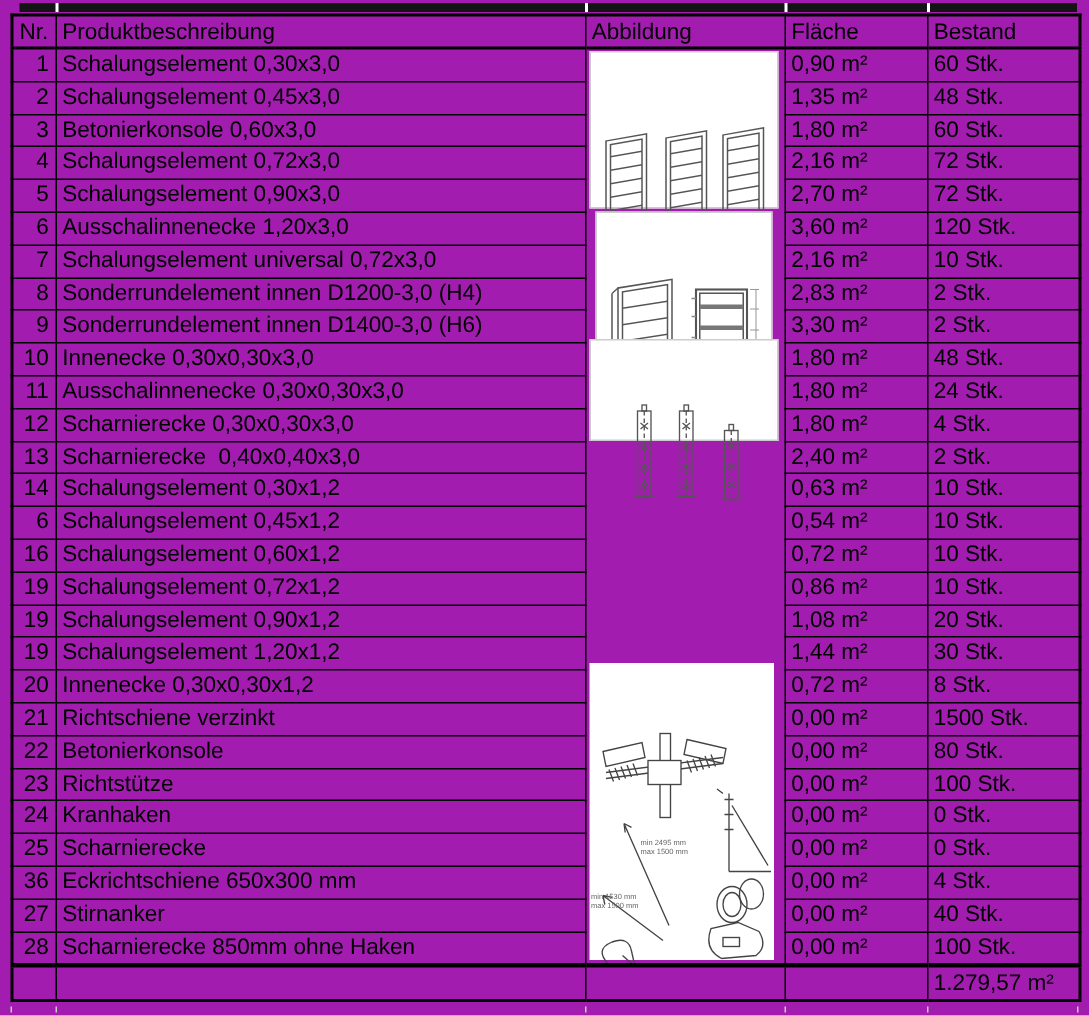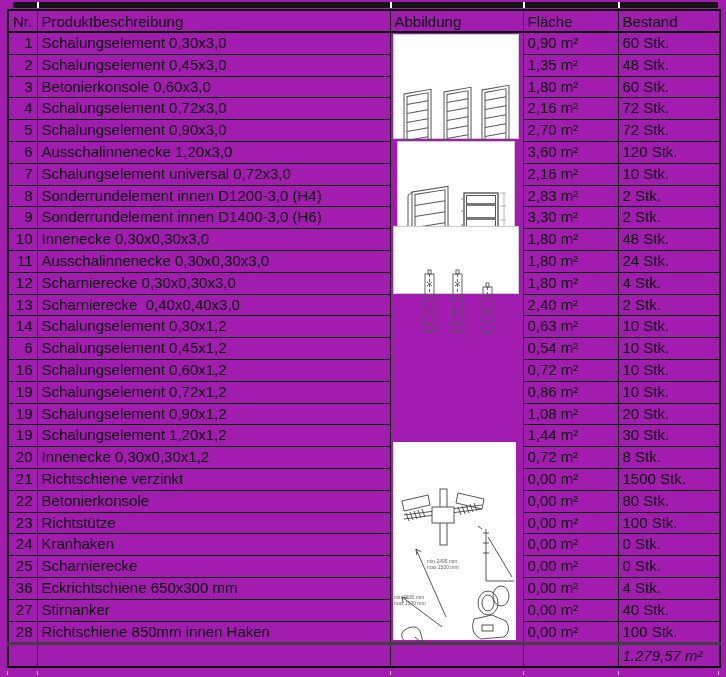--- a/index.html
+++ b/index.html
@@ -9,21 +9,21 @@
   
   .top-strip { position:absolute; left:13px; top:2px; width:705px; height:6px; background:#141414; }
   .top-strip .notch { position:absolute; top:0; width:2px; height:6px; background:#fff; }
 
   .inv-table { position:absolute; left:7px; top:9px; border-collapse:collapse; table-layout:fixed;
                border:2px solid #000; }
   .inv-table th, .inv-table td { border:1px solid #000; font-size:15px; font-weight:normal;
                padding:0 4px; white-space:pre; overflow:hidden; color:#000; }
   .inv-table thead th { height:20px; border-bottom:2px solid #000; text-align:left; padding-left:4px; }
   .inv-table tbody td { height:20.8px; line-height:20.8px; }
-  .inv-table tfoot td { height:21px; border-top:3px solid #404040; border-bottom:2px solid #000;font-style:italic; }
+  .inv-table tfoot td { height:21px; border-top:3px solid #000000; border-bottom:2px solid #000; }
   .c-nr  { text-align:right; padding-right:3px; }
   .c-desc{ padding-left:4px; }
   .c-fla , .c-bes { text-align:left; padding-right:4px; }
   .total { font-weight:bold; }
 
   .abb-cell { padding:0; position:relative; vertical-align:top; border-bottom:3px solid #000; }
   .img-frame { position:absolute; border:1px solid #ccc; background:#fff; }
   .f1 { left:2px;  top:1px;   width:124px; height:103px; }
   .f2 { left:6px;  top:108px; width:116px; height:86px; }
   .f3 { left:2px;  top:193px; width:124px; height:66px; }
@@ -341,21 +341,21 @@
           <td class="c-bes">4 Stk.</td>
         </tr>
         <tr>
           <td class="c-nr">27</td>
           <td class="c-desc">Stirnanker</td>
           <td class="c-fla">0,00 m²</td>
           <td class="c-bes">40 Stk.</td>
         </tr>
         <tr>
           <td class="c-nr">28</td>
-          <td class="c-desc">Richtschiene 850mm innen Haken</td>
+          <td class="c-desc">Scharnierecke 850mm ohne Haken</td>
           <td class="c-fla">0,00 m²</td>
           <td class="c-bes">100 Stk.</td>
         </tr>
       </tbody>
     <tfoot>
       <tr>
         <td class="c-nr"></td>
         <td class="c-desc"></td>
         <td></td>
         <td class="c-fla"></td>

